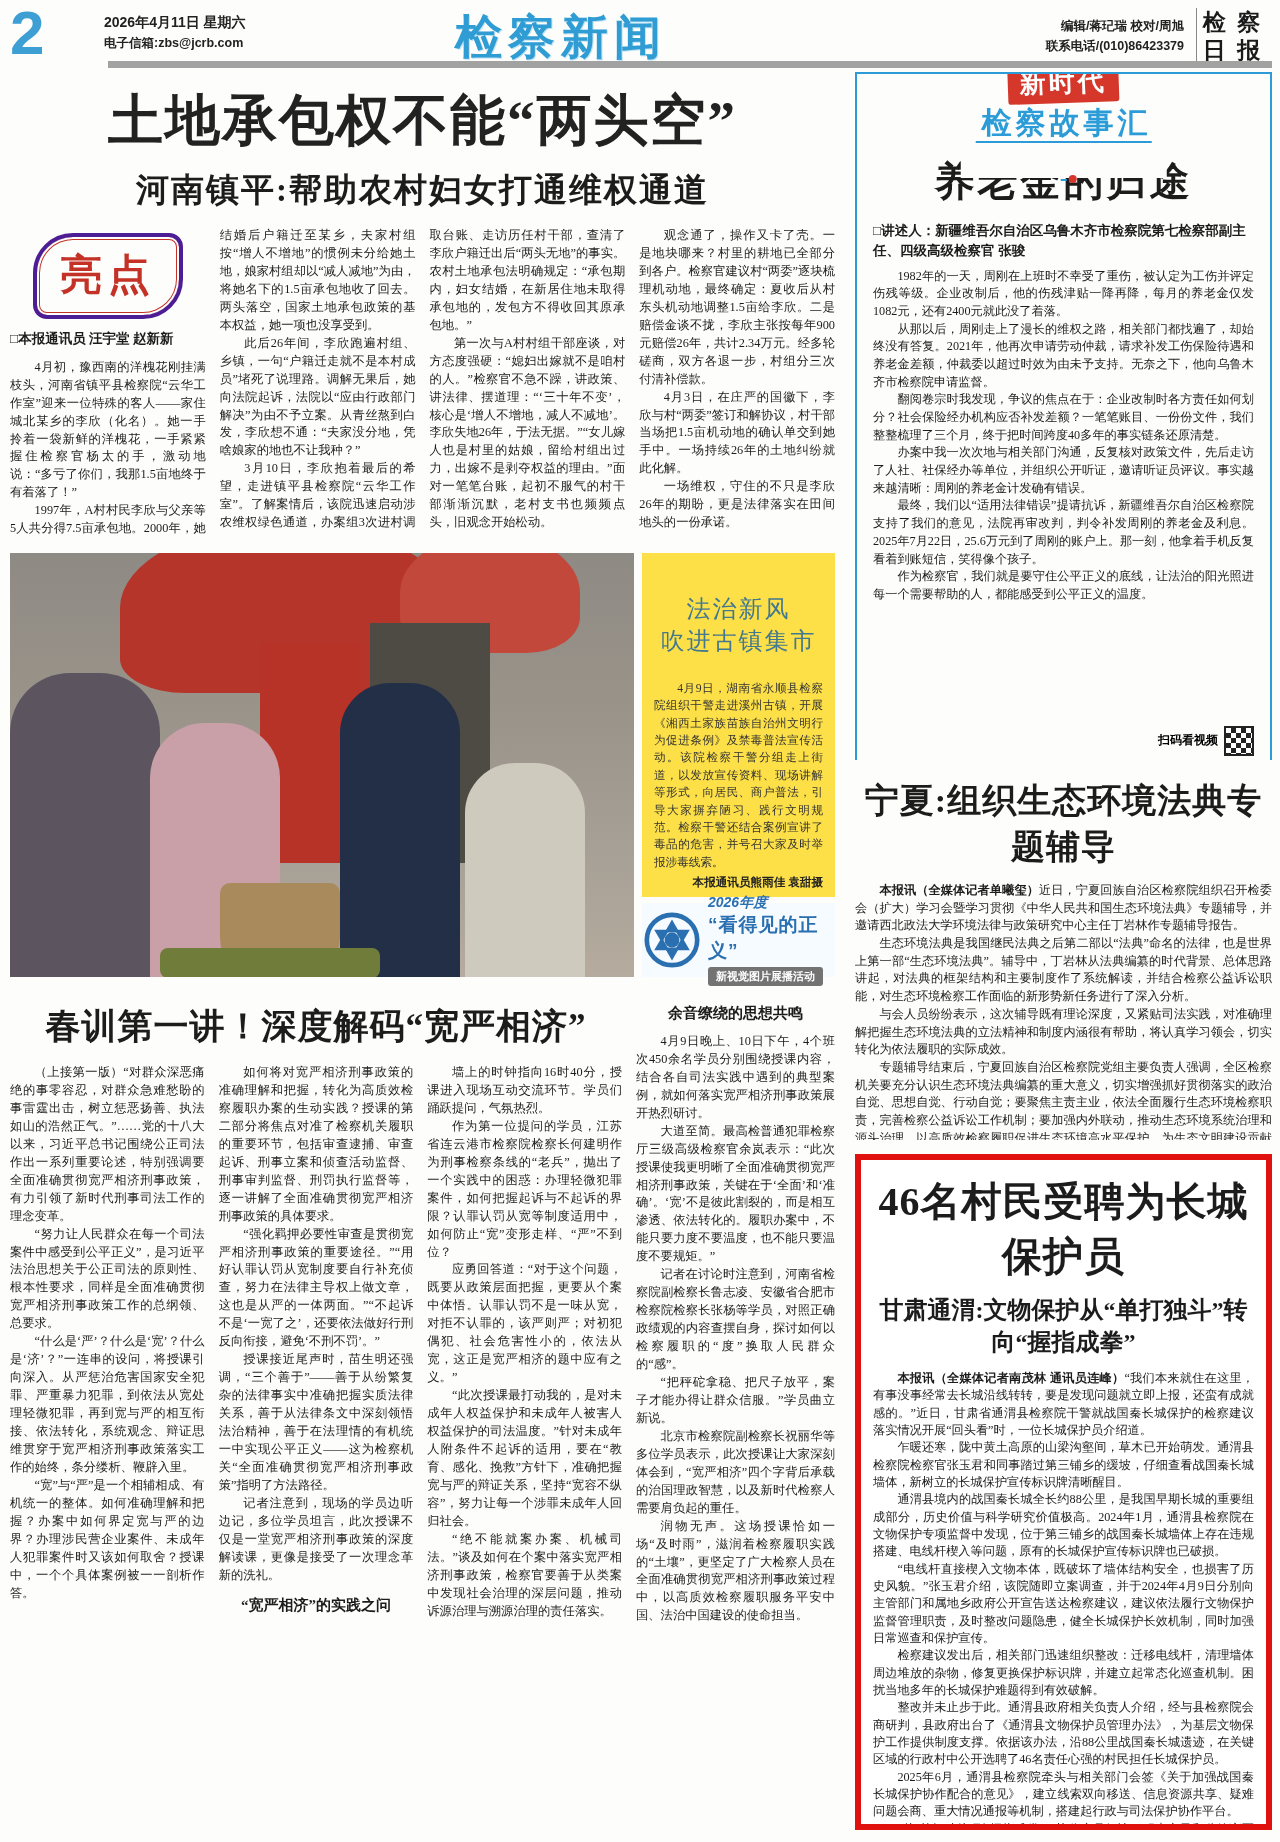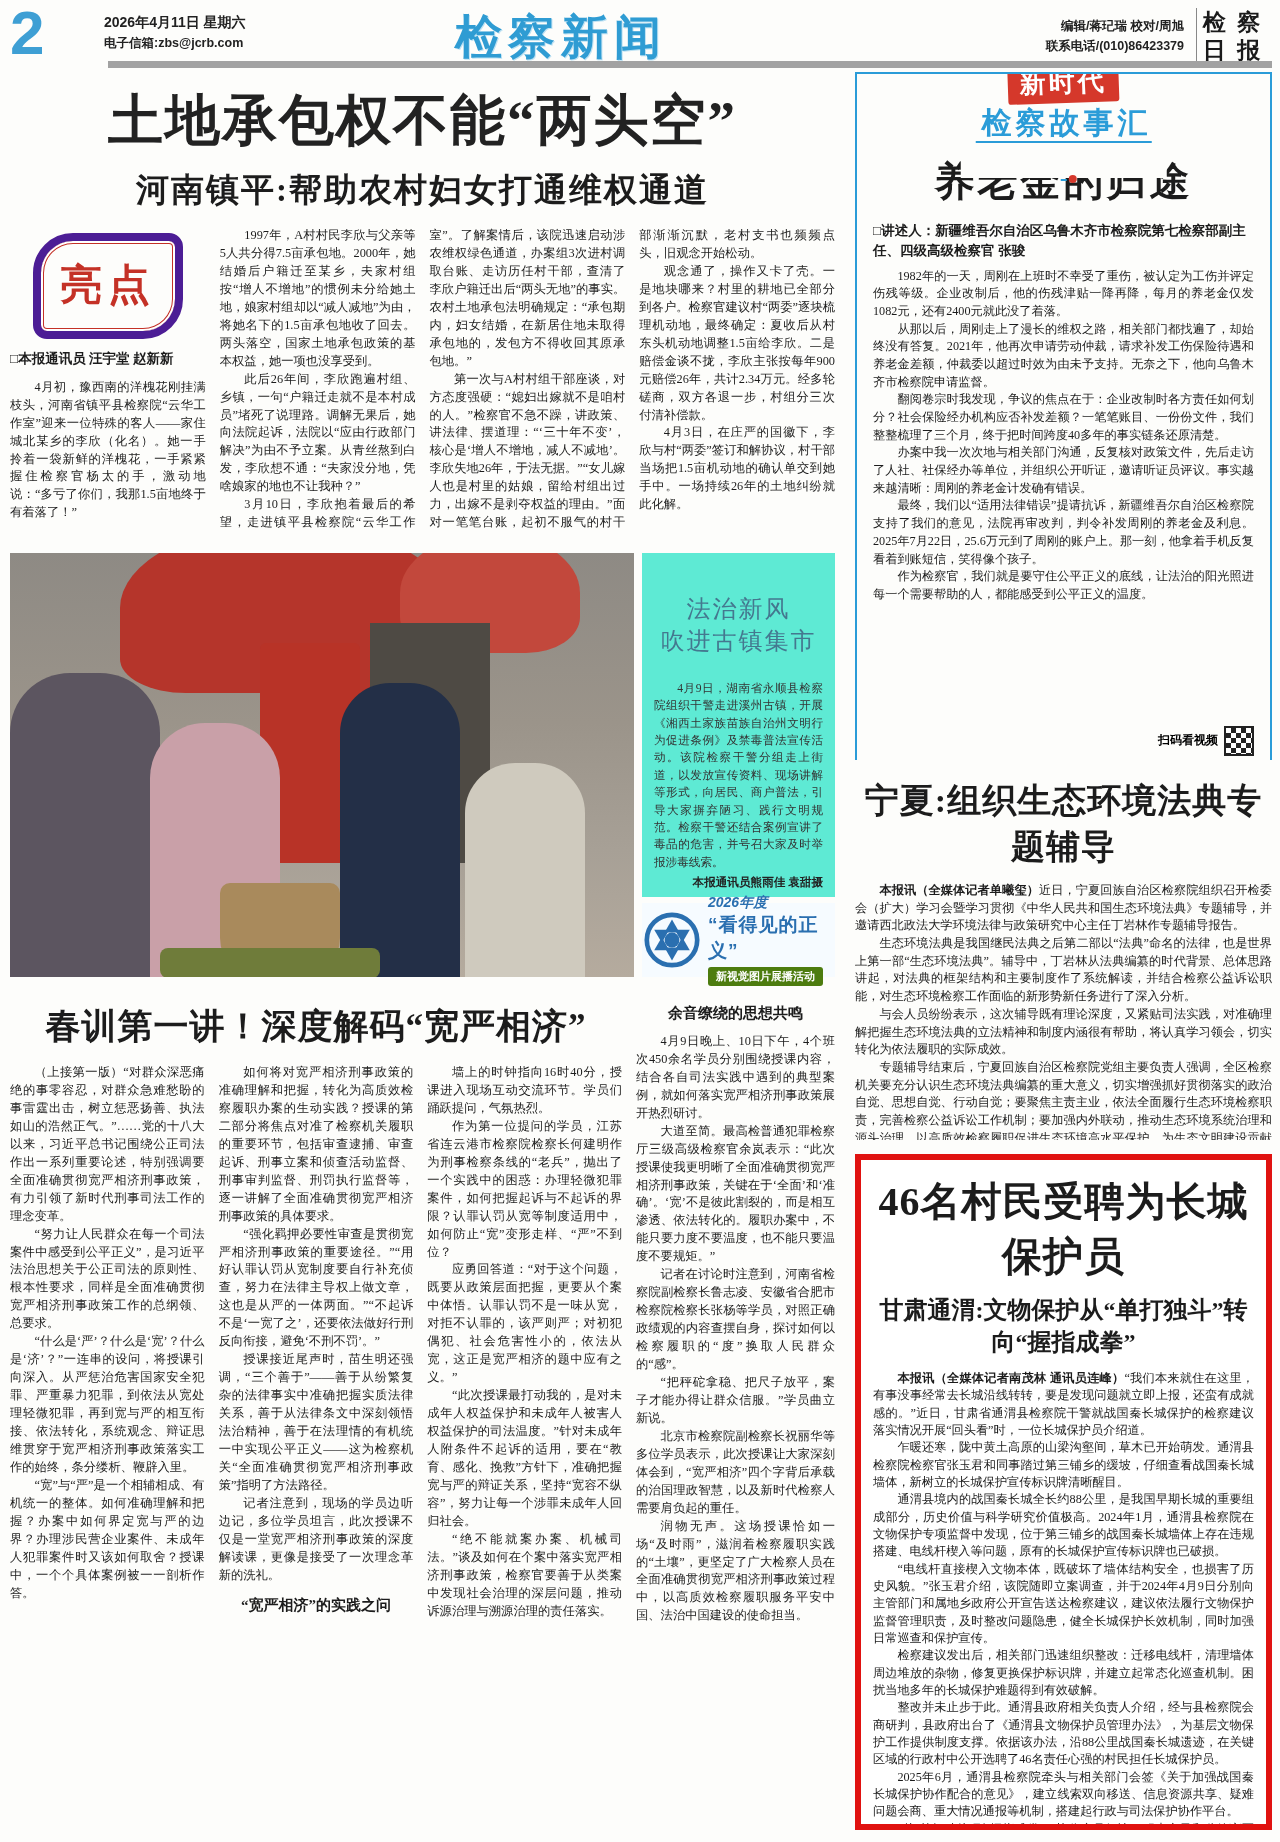--- a/index.html
+++ b/index.html
@@ -37,41 +37,41 @@
   #cols { position: absolute; top: 72px; left: 10px; right: 8px; bottom: 6px; display: flex; gap: 20px; }
   #left-zone  { width: 825px; flex: none; position: relative; }
   #right-zone { flex: 1; position: relative; }
   
   .lead-headline { text-align: center; font-size: 55px; font-weight: 900; letter-spacing: 2px; margin-top: 12px; color:#222; }
   .lead-subhead  { text-align: center; font-size: 33px; font-weight: 700; margin-top: 10px; letter-spacing: 2px; }
   .lead-body { margin-top: 14px; height: 316px; column-count: 4; column-gap: 14px; overflow: hidden;
     font-size: 12.3px; line-height: 1.46; }
   .para { text-indent: 2em; text-align: justify; }
   .badge-liangdian {
-    width: 150px; height: 106px; margin: 6px auto 10px; border: 8px solid #4c1d95;
+    width: 150px; height: 86px; margin: 6px auto 10px; border: 4px solid #4c1d95;
     border-radius: 40px 14px 40px 14px; display: flex; align-items: center; justify-content: center;
     color: #c43126; font-size: 42px; font-weight: 900; letter-spacing: 6px;
     box-shadow: inset 0 0 0 2px #fff, inset 0 0 0 3px #c43126;
   }
   .byline { font-weight: 700; font-size: 13.5px; margin: 6px 0 10px; text-indent: 0; }
   
   .photo-row { display: flex; gap: 8px; margin-top: 10px; height: 424px; }
   .photo { position: relative; width: 624px; flex: none; overflow: hidden; background: linear-gradient(180deg,#8e8a84 0%,#9b948a 40%,#a7a096 70%,#b5ab9e 100%); }
   .photo .shade { position:absolute; }
   .photo-side { flex: 1; display: flex; flex-direction: column; gap: 6px; }
-  .caption-box { background: #5eead4; flex: 1; padding: 14px 12px 8px; overflow: hidden; }
+  .caption-box { background: #fde047; flex: 1; padding: 14px 12px 8px; overflow: hidden; }
   .caption-title { text-align: center; color: #44788f; font-size: 24px; line-height: 1.35; letter-spacing: 2px; margin: 26px 0 22px; }
   .caption-text { font-size: 11.6px; line-height: 1.5; color: #333; text-align: justify; text-indent: 2em; font-style: normal; }
   .caption-credit { font-size: 11.6px; font-weight: 700; text-align: right; margin-top: 4px; color:#222; }
   .logo-2026 { height: 74px; display: flex; align-items: center; gap: 8px; padding: 4px 2px; background:#f6fbff; }
   .aperture { width: 56px; height: 56px; flex: none; }
   .logo-txt { font-family: "Liberation Sans", sans-serif; }
   .logo-year { color: #2a6fb0; font-size: 14px; font-weight: 900; font-style: italic; }
   .logo-name { color: #2a6fb0; font-size: 19px; font-weight: 900; letter-spacing: 1px; }
-  .logo-banner { display: inline-block; margin-top: 3px; background: #4d7c0f; color: #fff; font-size: 11px; font-weight: 700; padding: 2px 8px; border-radius: 3px; }
+  .logo-banner { display: inline-block; margin-top: 3px; background: #737373; color: #fff; font-size: 11px; font-weight: 700; padding: 2px 8px; border-radius: 3px; }
   
   .spring { margin-top: 16px; display: flex; gap: 14px; }
   .spring-main { width: 612px; flex: none; }
   .spring-headline { text-align: center; font-size: 35px; font-weight: 900; margin: 10px 0 14px; letter-spacing: 1px; }
   .spring-cols { column-count: 3; column-gap: 14px; height: 884px; overflow: hidden; font-size: 12.3px; line-height: 1.46; }
   .spring-col4 { flex: 1; height: 952px; overflow: hidden; font-size: 12.3px; line-height: 1.46; }
   .mid-subhead { font-weight: 900; font-size: 15px; text-align: center; margin: 10px 0 8px; text-indent: 0; }
   .flowlist { display: contents; }
   
   .storybox { position: relative; border: 2px solid #2b9cd8; border-bottom: none; padding: 66px 16px 10px; height: 688px; overflow: hidden; }

